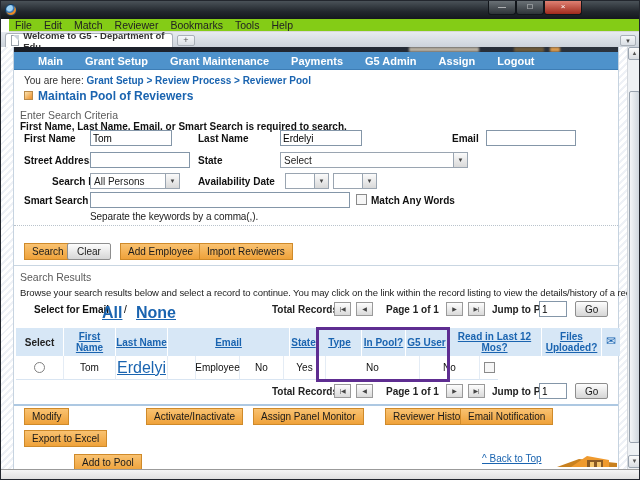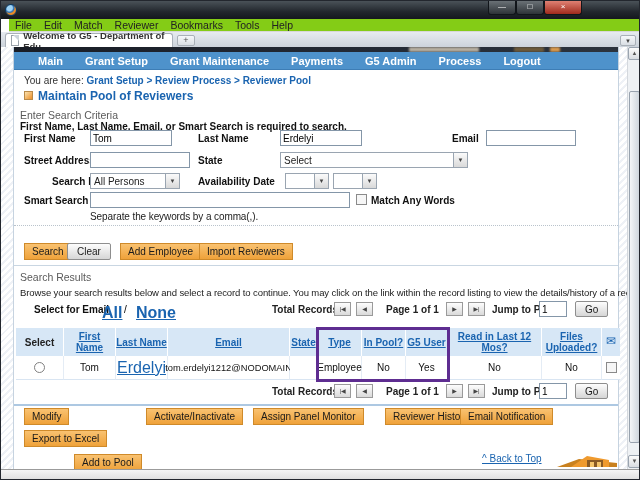--- a/index.html
+++ b/index.html
@@ -167,21 +167,21 @@
         <span style="left:500px;width:30px;background:#6d5a3a;"></span>
         <span style="left:536px;width:10px;background:#d99a4e;"></span>
       </div>
 
       <div class="abs navbar">
         <span>Main</span>
         <span>Grant Setup</span>
         <span>Grant Maintenance</span>
         <span>Payments</span>
         <span>G5 Admin</span>
-        <span>Process</span>
+        <span>Assign</span>
         <span>Logout</span>
       </div>
 
       <div class="abs crumbs">
         <span>You are here:</span>
         <b>Grant Setup &gt; Review Process &gt; Reviewer Pool</b>
       </div>
 
       <div class="abs pg-title-icon"></div>
       <div class="abs pg-title">Maintain Pool of Reviewers</div>
@@ -292,21 +292,20 @@
             </div>
         </div>
         <div class="trow">
           <div class="td c0">
               <span class="radio"></span>
             </div>
           <div class="td c1">Tom</div>
           <div class="td c2">
               <a class="linkblue" style="font-weight:normal;">Erdelyi</a>
             </div>
-          <div class="td c3 email-cell">tom.erdelyi1212@NODOMAIN</div>
           <div class="td c4"></div>
           <div class="td c5">Employee</div>
           <div class="td c6">No</div>
           <div class="td c7">Yes</div>
           <div class="td c8">No</div>
           <div class="td c9">No</div>
           <div class="td c10">
               <span class="cb"></span>
             </div>
         </div>

